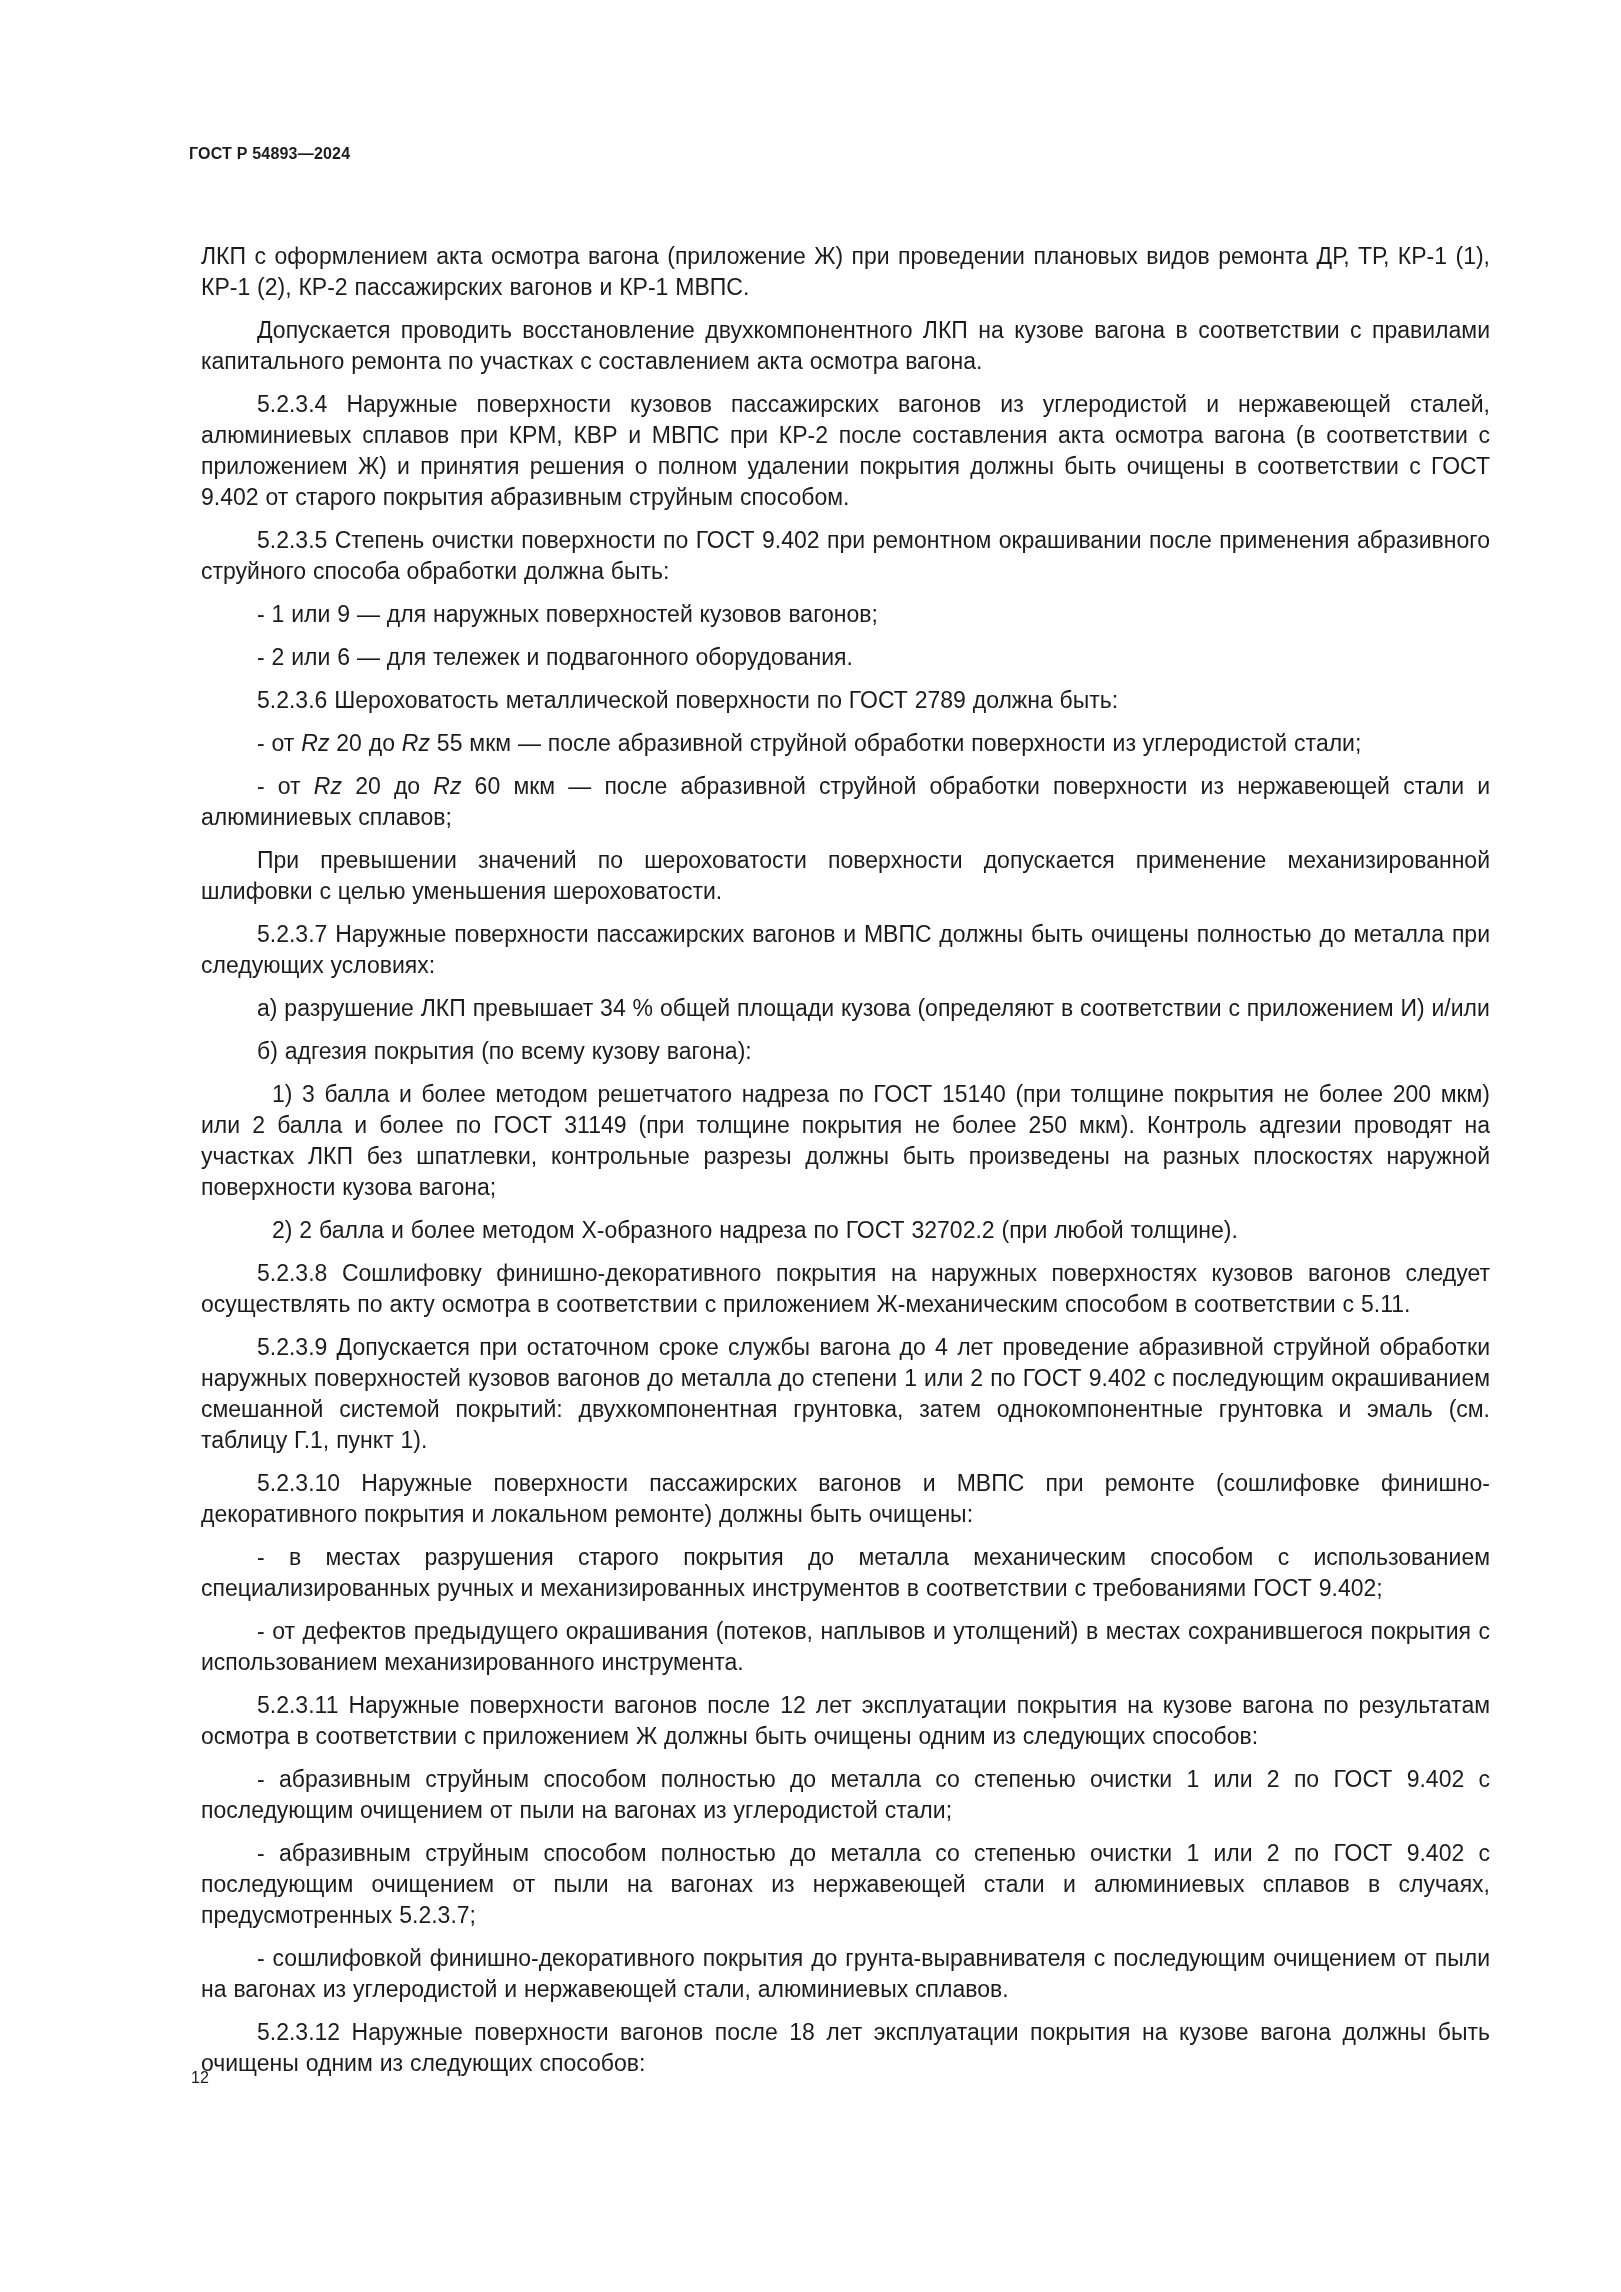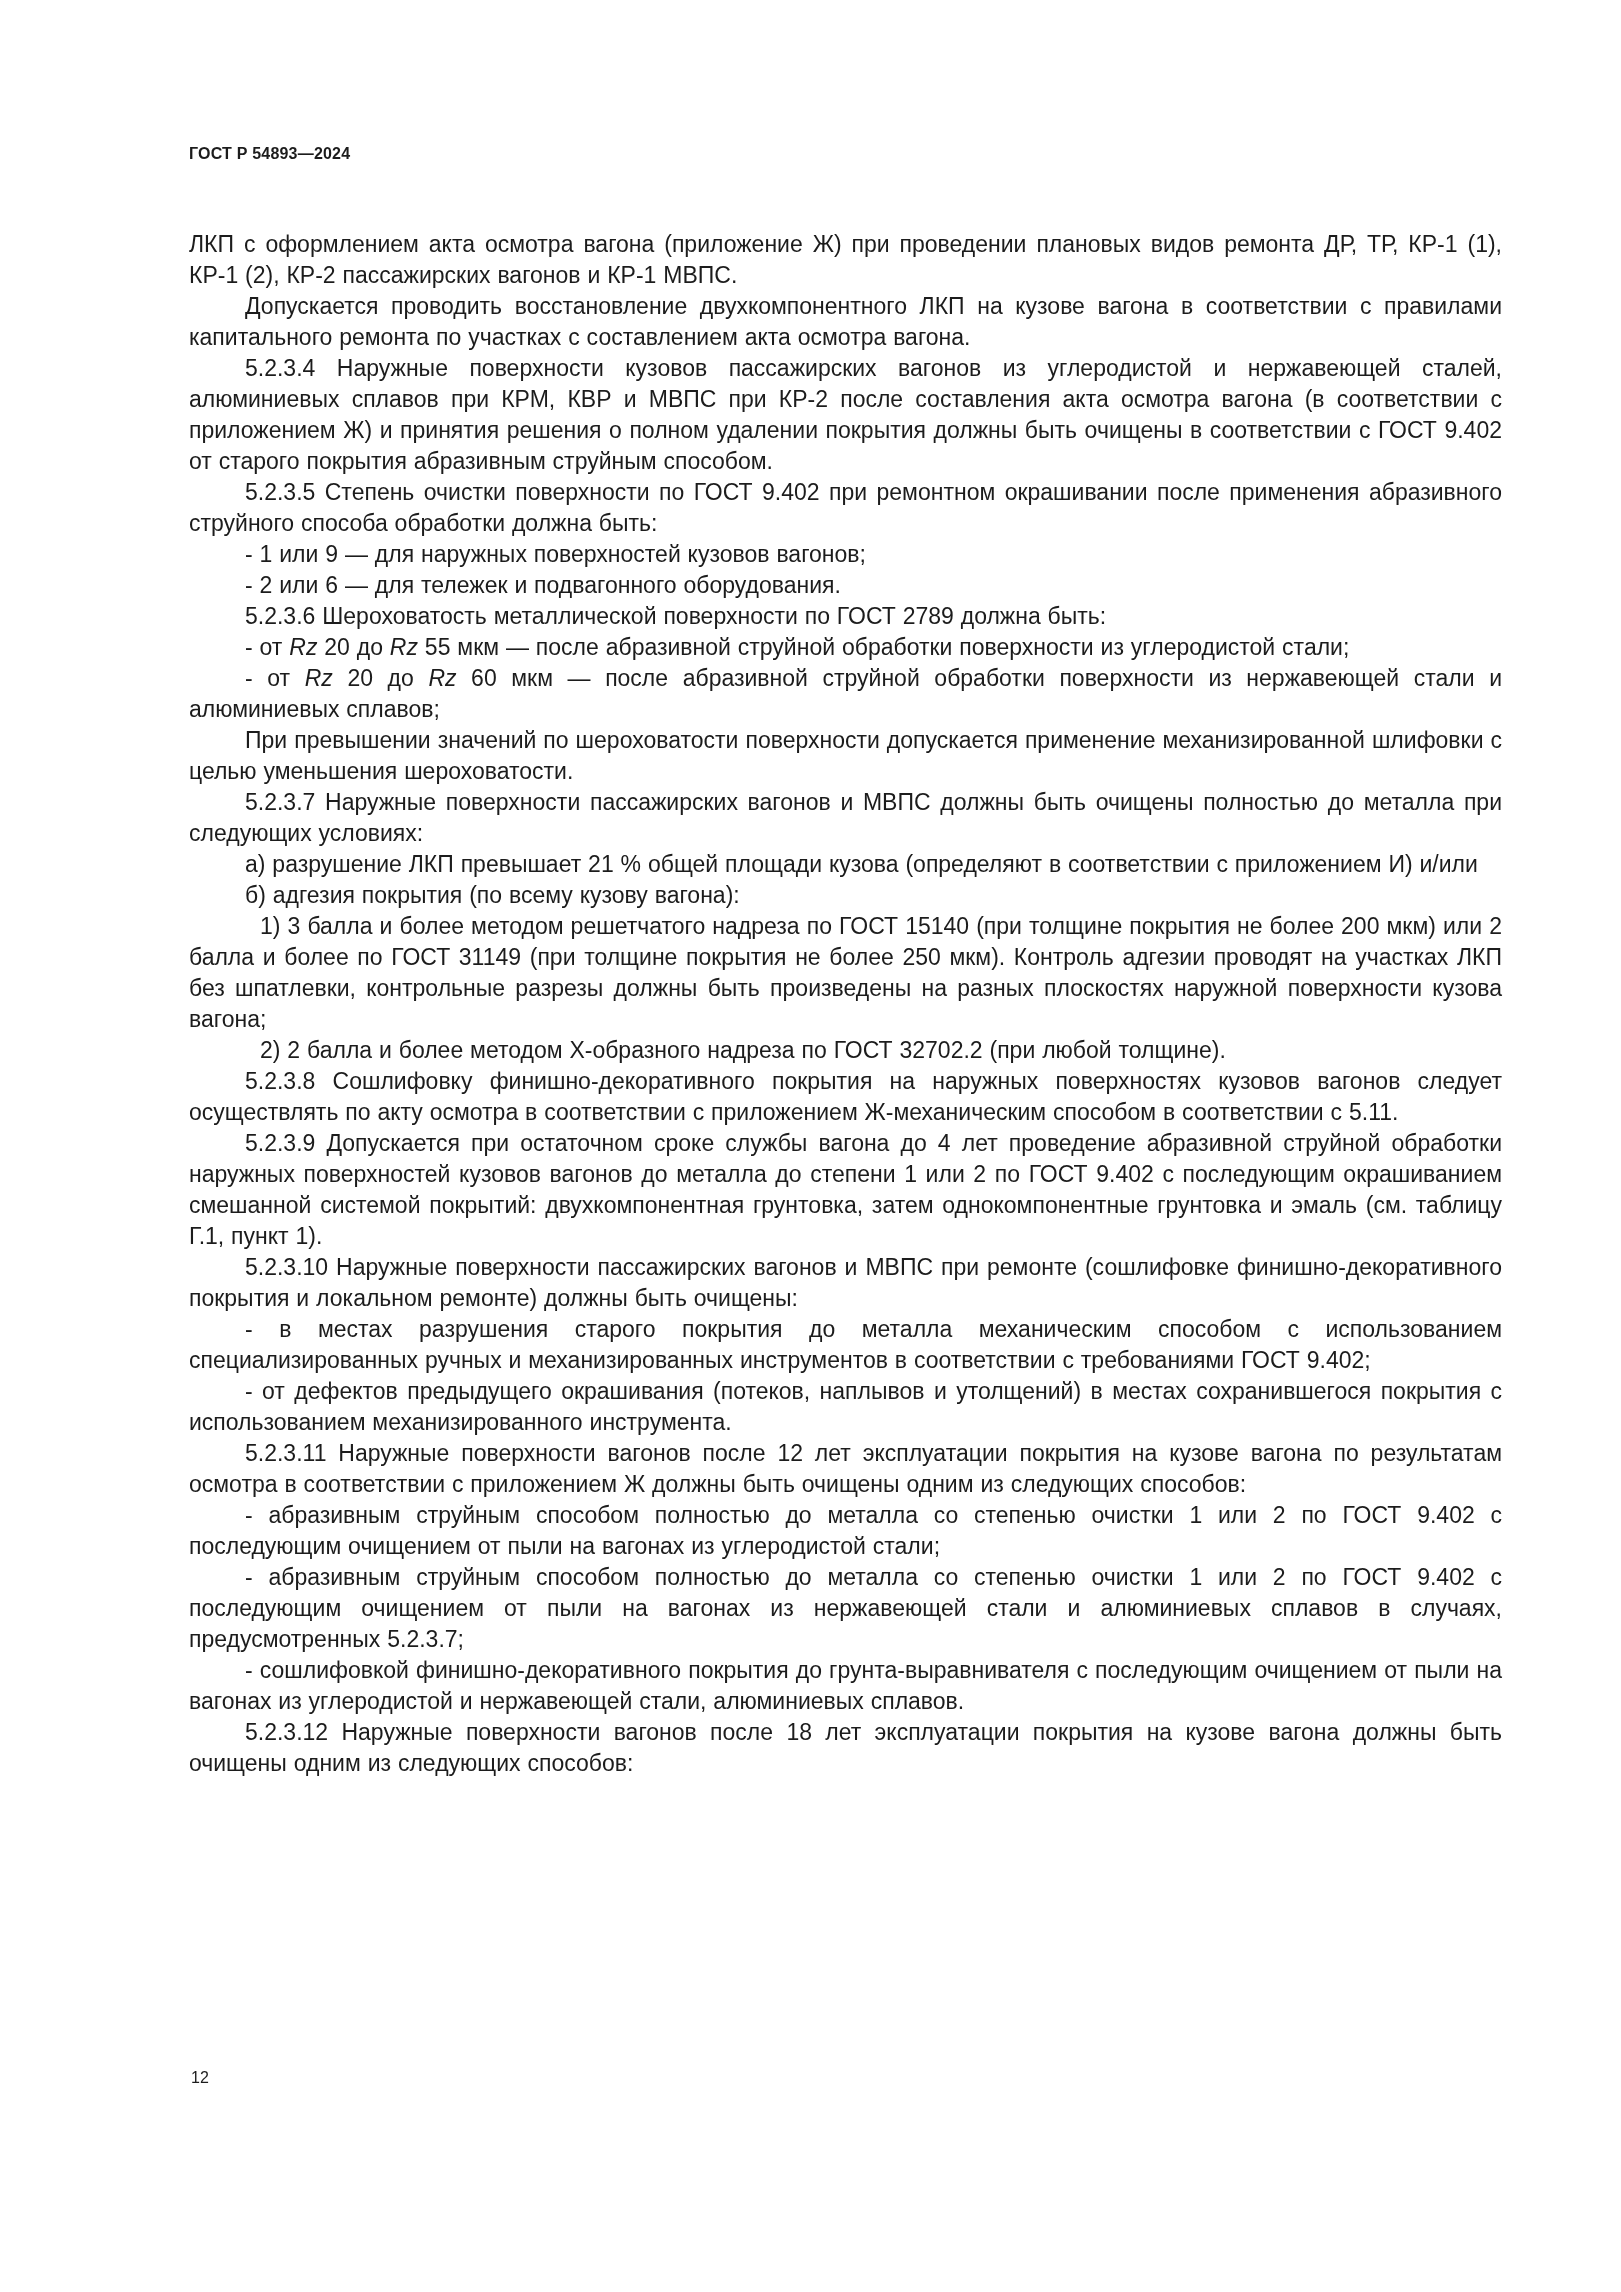--- a/index.html
+++ b/index.html
@@ -25,21 +25,21 @@
     letter-spacing: 0.2px;
     white-space: nowrap;
   }
   .doc-body {
     position: absolute;
     left: 189px;
     top: 229px;
     width: 1313px;
   }
   .para {
-    margin: 0;
+    margin: 12px;
     font-size: 23px;
     line-height: 31px;
     text-align: justify;
     text-indent: 56px;
     word-spacing: 0.5px;
   }
   .para.no-indent { text-indent: 0; }
   .para.deep-indent { text-indent: 71px; }
   .it { font-style: italic; }
   .page-number {
@@ -63,21 +63,21 @@
       <p class="para"><span>Допускается проводить восстановление двухкомпонентного ЛКП на кузове вагона в соответствии с правилами капитального ремонта по участках с составлением акта осмотра вагона.</span></p>
       <p class="para"><span>5.2.3.4 Наружные поверхности кузовов пассажирских вагонов из углеродистой и нержавеющей сталей, алюминиевых сплавов при КРМ, КВР и МВПС при КР-2 после составления акта осмотра вагона (в соответствии с приложением Ж) и принятия решения о полном удалении покрытия должны быть очищены в соответствии с ГОСТ 9.402 от старого покрытия абразивным струйным способом.</span></p>
       <p class="para"><span>5.2.3.5 Степень очистки поверхности по ГОСТ 9.402 при ремонтном окрашивании после применения абразивного струйного способа обработки должна быть:</span></p>
       <p class="para"><span>- 1 или 9 — для наружных поверхностей кузовов вагонов;</span></p>
       <p class="para"><span>- 2 или 6 — для тележек и подвагонного оборудования.</span></p>
       <p class="para"><span>5.2.3.6 Шероховатость металлической поверхности по ГОСТ 2789 должна быть:</span></p>
       <p class="para"><span>- от </span><span class="it">Rz</span><span> 20 до </span><span class="it">Rz</span><span> 55 мкм — после абразивной струйной обработки поверхности из углеродистой стали;</span></p>
       <p class="para"><span>- от </span><span class="it">Rz</span><span> 20 до </span><span class="it">Rz</span><span> 60 мкм — после абразивной струйной обработки поверхности из нержавеющей стали и алюминиевых сплавов;</span></p>
       <p class="para"><span>При превышении значений по шероховатости поверхности допускается применение механизированной шлифовки с целью уменьшения шероховатости.</span></p>
       <p class="para"><span>5.2.3.7 Наружные поверхности пассажирских вагонов и МВПС должны быть очищены полностью до металла при следующих условиях:</span></p>
-      <p class="para"><span>а) разрушение ЛКП превышает 21 % общей площади кузова (определяют в соответствии с приложением И) и/или</span></p>
+      <p class="para"><span>а) разрушение ЛКП превышает 34 % общей площади кузова (определяют в соответствии с приложением И) и/или</span></p>
       <p class="para"><span>б) адгезия покрытия (по всему кузову вагона):</span></p>
       <p class="para deep-indent"><span>1) 3 балла и более методом решетчатого надреза по ГОСТ 15140 (при толщине покрытия не более 200 мкм) или 2 балла и более по ГОСТ 31149 (при толщине покрытия не более 250 мкм). Контроль адгезии проводят на участках ЛКП без шпатлевки, контрольные разрезы должны быть произведены на разных плоскостях наружной поверхности кузова вагона;</span></p>
       <p class="para deep-indent"><span>2) 2 балла и более методом Х-образного надреза по ГОСТ 32702.2 (при любой толщине).</span></p>
       <p class="para"><span>5.2.3.8 Сошлифовку финишно-декоративного покрытия на наружных поверхностях кузовов вагонов следует осуществлять по акту осмотра в соответствии с приложением Ж-механическим способом в соответствии с 5.11.</span></p>
       <p class="para"><span>5.2.3.9 Допускается при остаточном сроке службы вагона до 4 лет проведение абразивной струйной обработки наружных поверхностей кузовов вагонов до металла до степени 1 или 2 по ГОСТ 9.402 с последующим окрашиванием смешанной системой покрытий: двухкомпонентная грунтовка, затем однокомпонентные грунтовка и эмаль (см. таблицу Г.1, пункт 1).</span></p>
       <p class="para"><span>5.2.3.10 Наружные поверхности пассажирских вагонов и МВПС при ремонте (сошлифовке финишно-декоративного покрытия и локальном ремонте) должны быть очищены:</span></p>
       <p class="para"><span>- в местах разрушения старого покрытия до металла механическим способом с использованием специализированных ручных и механизированных инструментов в соответствии с требованиями ГОСТ 9.402;</span></p>
       <p class="para"><span>- от дефектов предыдущего окрашивания (потеков, наплывов и утолщений) в местах сохранившегося покрытия с использованием механизированного инструмента.</span></p>
       <p class="para"><span>5.2.3.11 Наружные поверхности вагонов после 12 лет эксплуатации покрытия на кузове вагона по результатам осмотра в соответствии с приложением Ж должны быть очищены одним из следующих способов:</span></p>
       <p class="para"><span>- абразивным струйным способом полностью до металла со степенью очистки 1 или 2 по ГОСТ 9.402 с последующим очищением от пыли на вагонах из углеродистой стали;</span></p>

